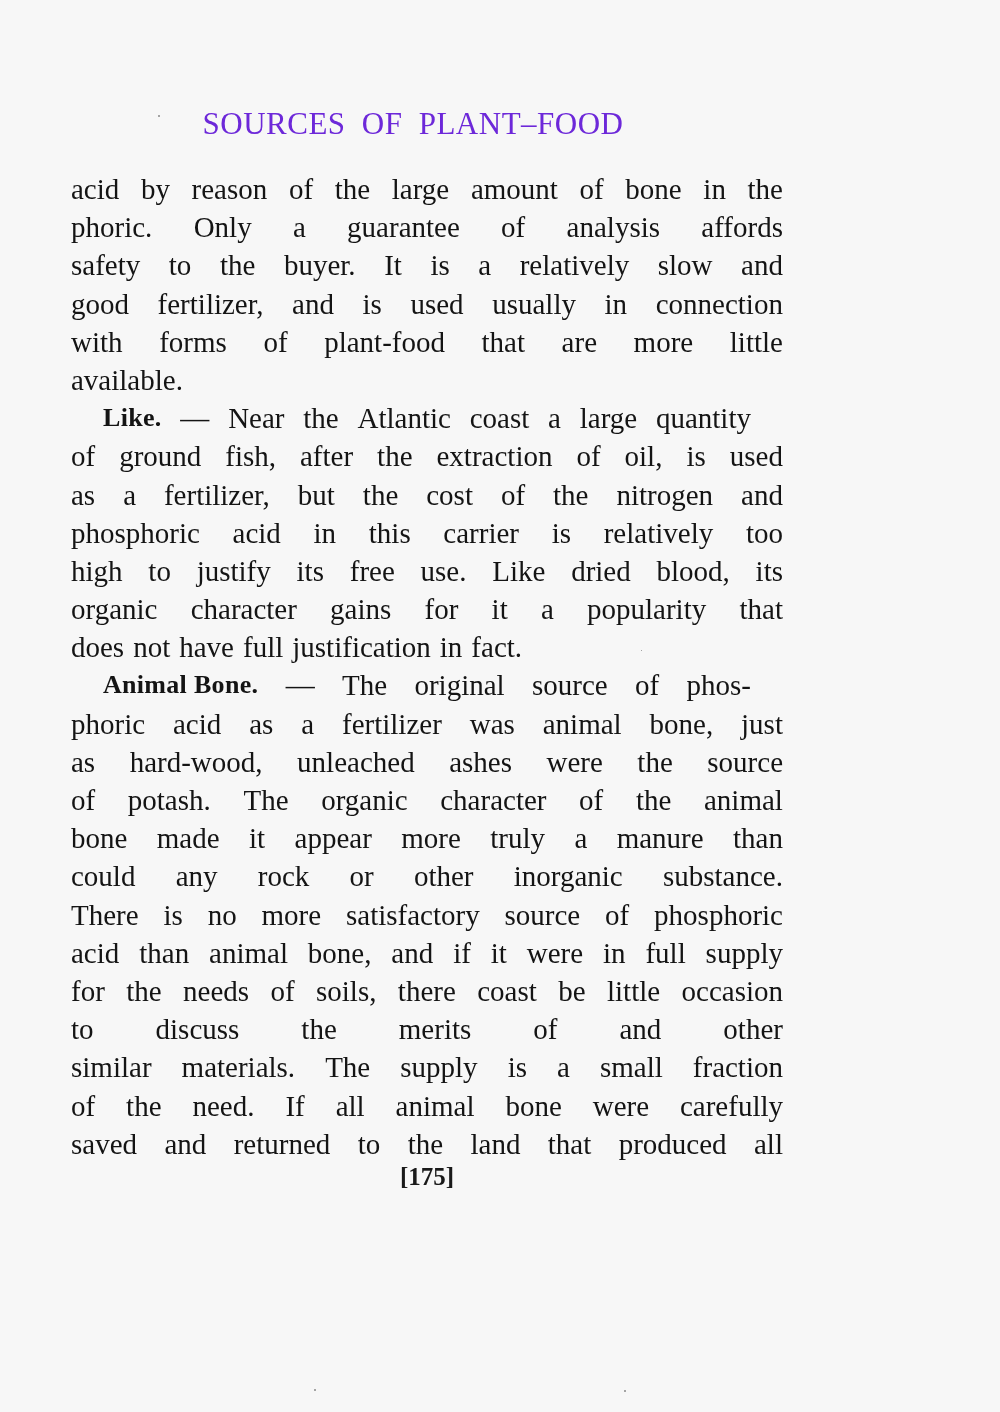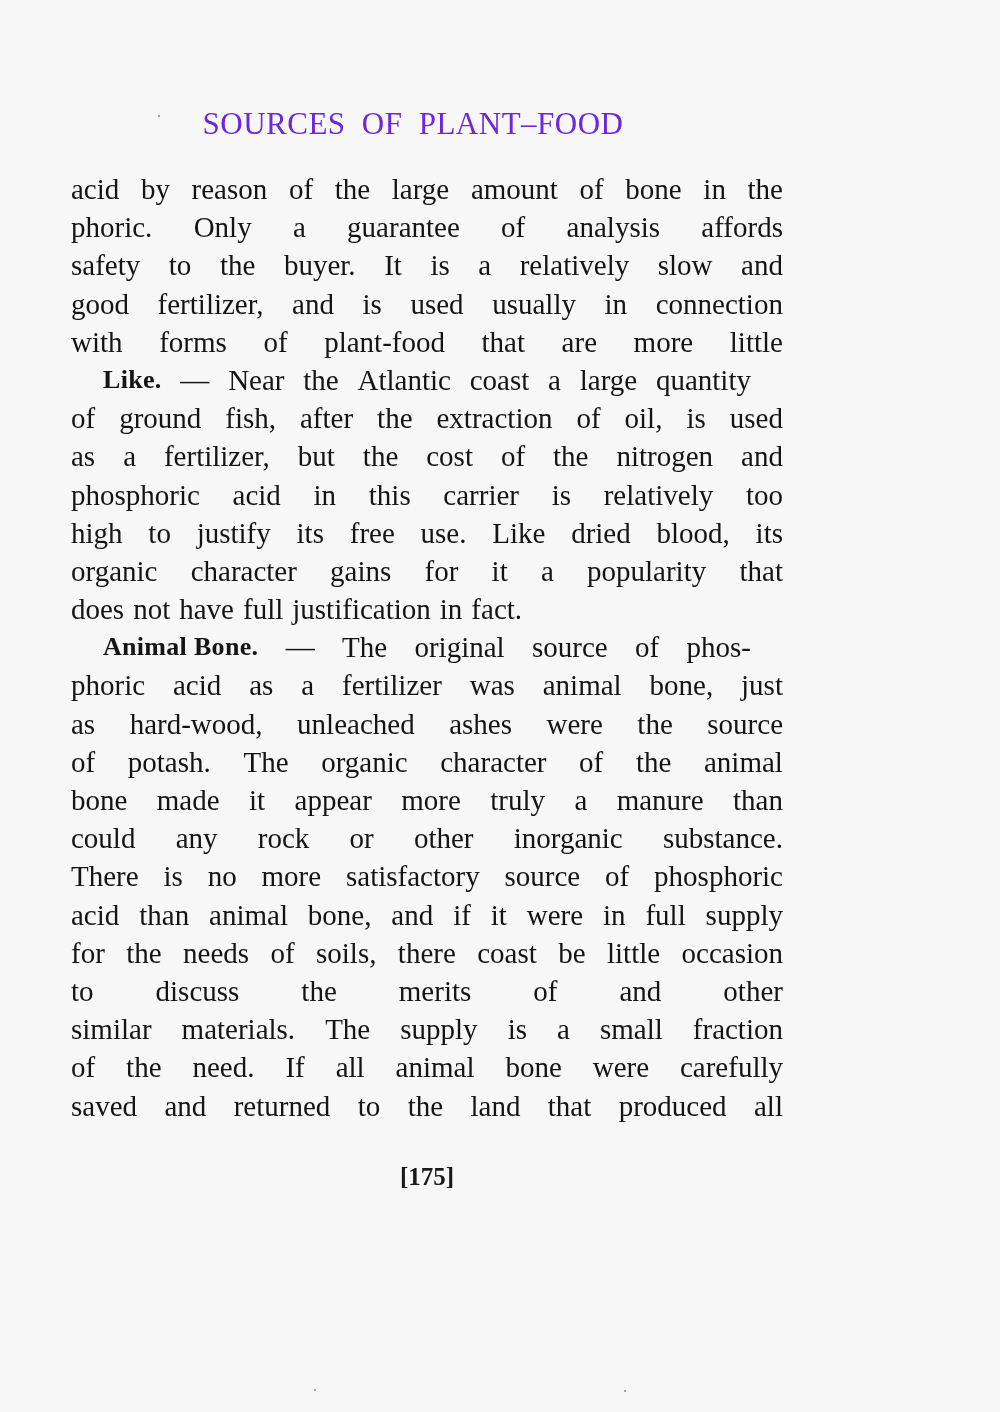--- a/index.html
+++ b/index.html
@@ -153,20 +153,25 @@
         <div class="line">
           <div class="flex">
             <span class="word">with</span>
             <span class="word">forms</span>
             <span class="word">of</span>
             <span class="word">plant-food</span>
             <span class="word">that</span>
             <span class="word">are</span>
             <span class="word">more</span>
             <span class="word">little</span>
+          </div>
+        </div>
+        <div class="line last">
+          <div class="flex">
+            <span class="word">available.</span>
           </div>
         </div>
       </div>
       <div>
         <div class="line indent">
           <div class="flex">
             <span class="word runin">Like.</span>
             <span class="word">—</span>
             <span class="word">Near</span>
             <span class="word">the</span>

